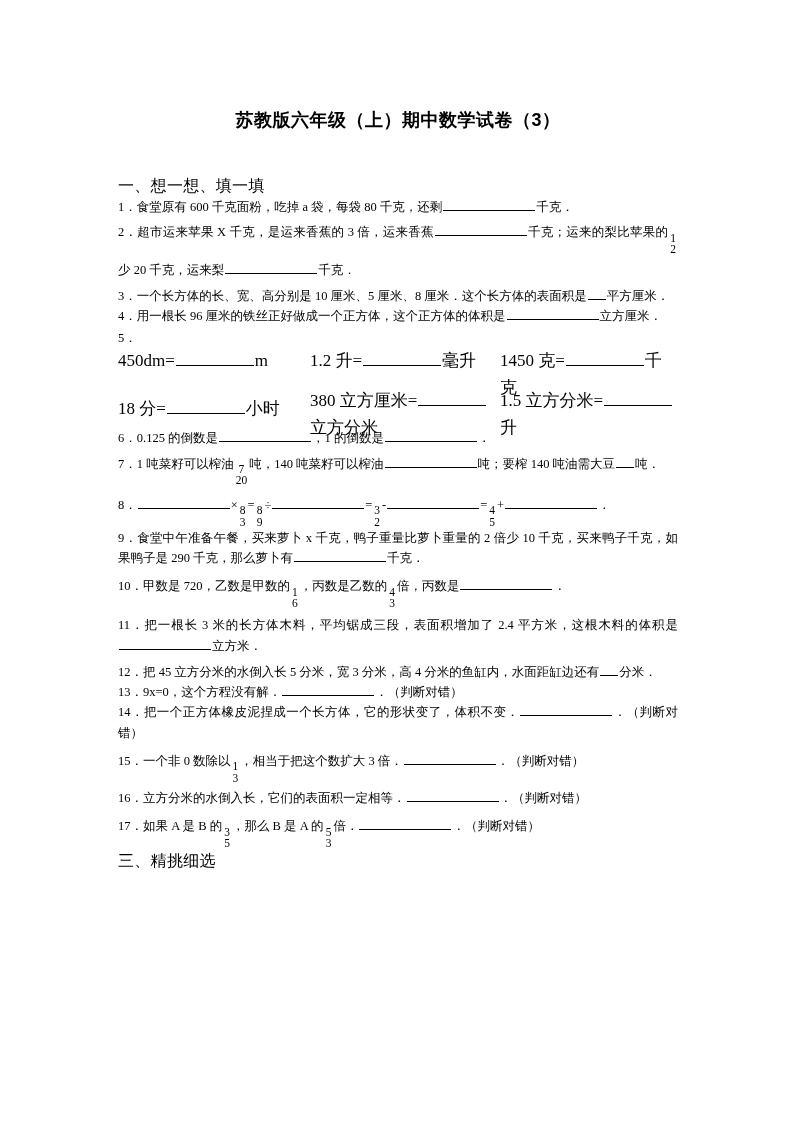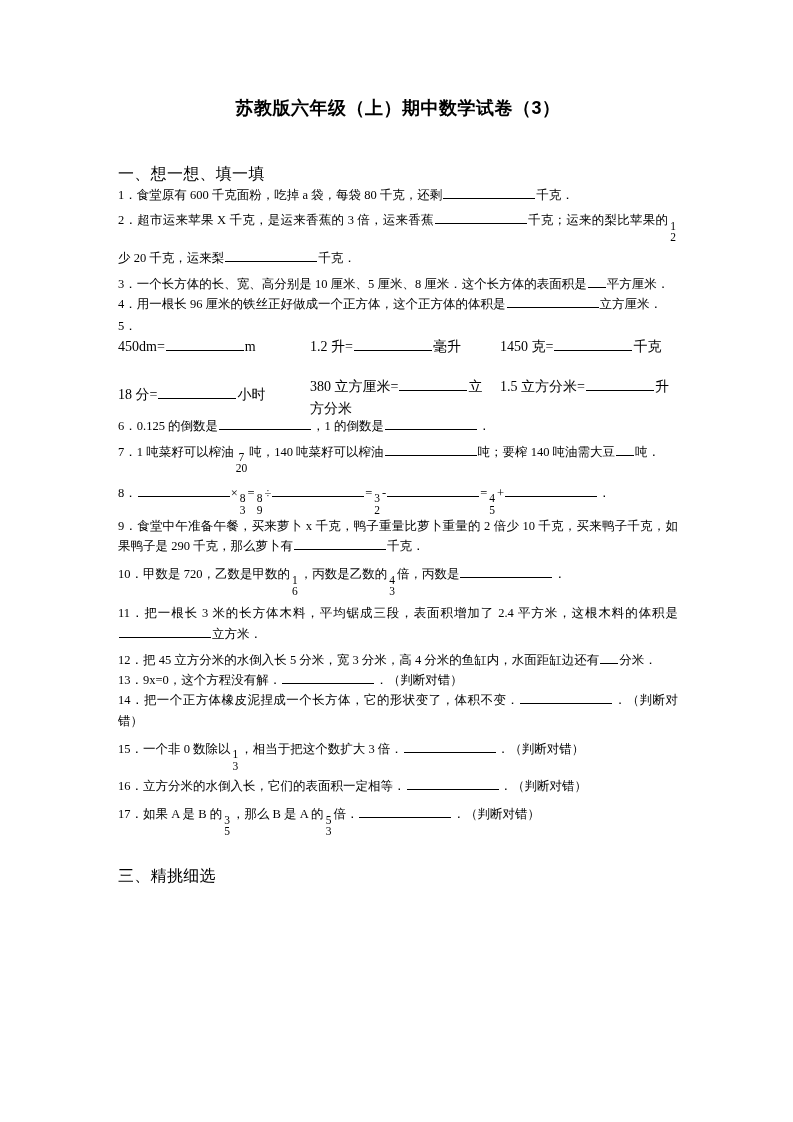--- a/index.html
+++ b/index.html
@@ -20,35 +20,35 @@
     left: 118px;
     top: 0;
     width: 560px;
   }
   .doc-title {
     font-family: "Liberation Sans", "DejaVu Sans", sans-serif;
     font-weight: bold;
     font-size: 18px;
     text-align: center;
     letter-spacing: 0.5px;
-    margin: 0;
+    margin: 12px;
     padding-top: 98px;
     line-height: 1.2;
   }
   .section-head {
     font-family: "Liberation Sans", "DejaVu Sans", sans-serif;
     font-weight: normal;
     font-size: 16px;
     letter-spacing: 0.3px;
     margin: 0;
     line-height: 1.45;
   }
   .sec1-head { margin-top: 42px; }
   .sec2-head { margin-top: 28px; }
-  .sec3-head { margin-top: 27px; }
+  .sec3-head { }
 
   .q {
     font-size: 12.5px;
     line-height: 1.62;
     margin: 0;
     text-align: justify;
     text-justify: inter-character;
   }
   .q.tall { line-height: 2.45; }
   .q.gap { margin-top: 3px; }
@@ -76,21 +76,21 @@
     line-height: 0.98;
     font-size: 11.5px;
     margin: 0 2px;
   }
   .frac .num { display: block; }
   .frac .den { display: block; }
 
   
   .conv {
     position: relative;
-    font-size: 14px;
+    font-size: 17px;
     line-height: 1.55;
   }
   .conv-row { position: relative; height: 40px; }
   .conv-cell { position: absolute; top: 0; }
   .c1 { left: 0px; width: 185px; }
   .c2 { left: 192px; width: 185px; }
   .c3 { left: 382px; width: 178px; }
 </style>
 </head>
 <body>

